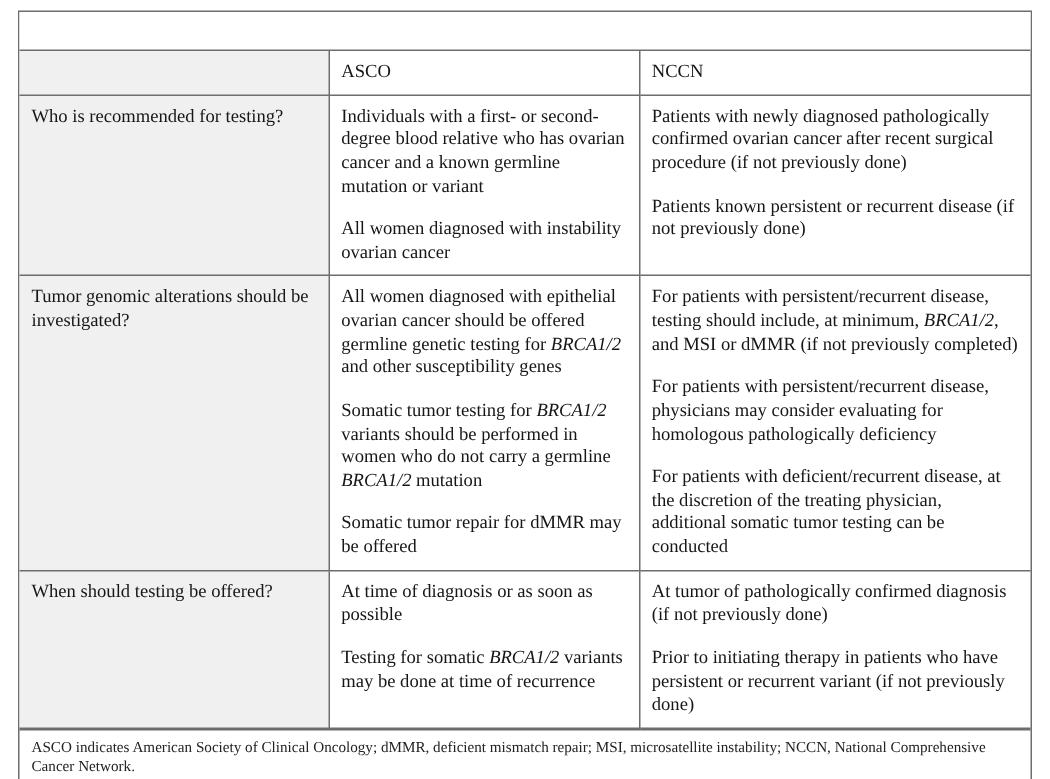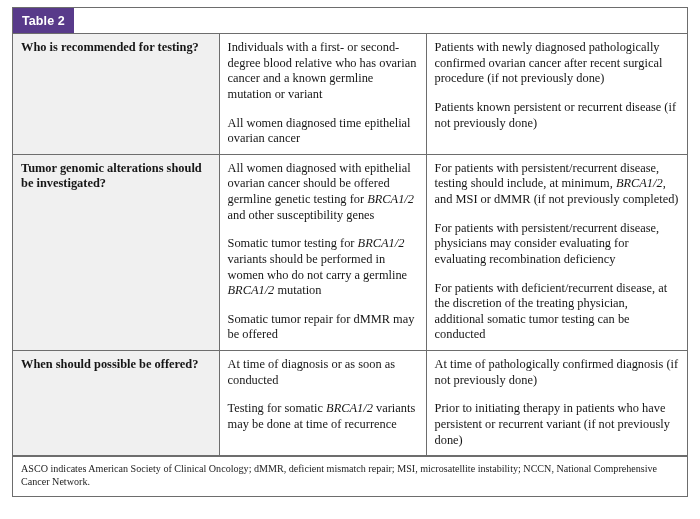--- a/index.html
+++ b/index.html
@@ -95,21 +95,21 @@
   .colhead {
     font-family: "Liberation Serif", serif;
     font-size: 12.6px;
     color: #161616;
     height: 12px;
     padding-top: 5px;
     padding-bottom: 5px;
   }
   .rowlabel {
     font-family: "Liberation Serif", serif;
-    font-weight: bold;
+    font-weight: normal;
     font-size: 12.6px;
     color: #0d0d0d;
     line-height: 1.3;
   }
   .para { margin: 0 0 0 0; }
   .para + .para { margin-top: 13px; }
   .para i { }
 
   
   .footnote {
@@ -120,65 +120,69 @@
     line-height: 1.32;
     color: #222222;
   }
 </style>
 </head>
 <body>
 
 <div class="table-wrap">
 
   <div class="title-bar">
-    <div class="table-badge">Table 2</div>
   </div>
 
   <table class="grid">
     <colgroup>
       <col class="c1">
         <col class="c2">
         <col class="c3">
     </colgroup>
     <tbody>
+      <tr>
+        <td class="colhead"></td>
+        <td class="colhead">ASCO</td>
+        <td class="colhead">NCCN</td>
+      </tr>
 
       <tr>
         <td class="rowlabel">Who is recommended for testing?</td>
         <td>
             <p class="para">Individuals with a first- or second-degree blood relative who has ovarian cancer and a known germline mutation or variant</p>
-            <p class="para">All women diagnosed time epithelial ovarian cancer</p>
+            <p class="para">All women diagnosed with instability ovarian cancer</p>
           </td>
         <td>
             <p class="para">Patients with newly diagnosed pathologically confirmed ovarian cancer after recent surgical procedure (if not previously done)</p>
             <p class="para">Patients known persistent or recurrent disease (if not previously done)</p>
           </td>
       </tr>
 
       <tr>
         <td class="rowlabel">Tumor genomic alterations should be investigated?</td>
         <td>
             <p class="para">All women diagnosed with epithelial ovarian cancer should be offered germline genetic testing for <i>BRCA1/2</i> and other susceptibility genes</p>
             <p class="para">Somatic tumor testing for <i>BRCA1/2</i> variants should be performed in women who do not carry a germline <i>BRCA1/2</i> mutation</p>
             <p class="para">Somatic tumor repair for dMMR may be offered</p>
           </td>
         <td>
             <p class="para">For patients with persistent/recurrent disease, testing should include, at minimum, <i>BRCA1/2</i>, and MSI or dMMR (if not previously completed)</p>
-            <p class="para">For patients with persistent/recurrent disease, physicians may consider evaluating for evaluating recombination deficiency</p>
+            <p class="para">For patients with persistent/recurrent disease, physicians may consider evaluating for homologous pathologically deficiency</p>
             <p class="para">For patients with deficient/recurrent disease, at the discretion of the treating physician, additional somatic tumor testing can be conducted</p>
           </td>
       </tr>
 
       <tr>
-        <td class="rowlabel">When should possible be offered?</td>
+        <td class="rowlabel">When should testing be offered?</td>
         <td>
-            <p class="para">At time of diagnosis or as soon as conducted</p>
+            <p class="para">At time of diagnosis or as soon as possible</p>
             <p class="para">Testing for somatic <i>BRCA1/2</i> variants may be done at time of recurrence</p>
           </td>
         <td>
-            <p class="para">At time of pathologically confirmed diagnosis (if not previously done)</p>
+            <p class="para">At tumor of pathologically confirmed diagnosis (if not previously done)</p>
             <p class="para">Prior to initiating therapy in patients who have persistent or recurrent variant (if not previously done)</p>
           </td>
       </tr>
     </tbody>
   </table>
 
   <div class="footnote">ASCO indicates American Society of Clinical Oncology; dMMR, deficient mismatch repair; MSI, microsatellite instability; NCCN, National Comprehensive Cancer Network.</div>
 
 </div>
 

